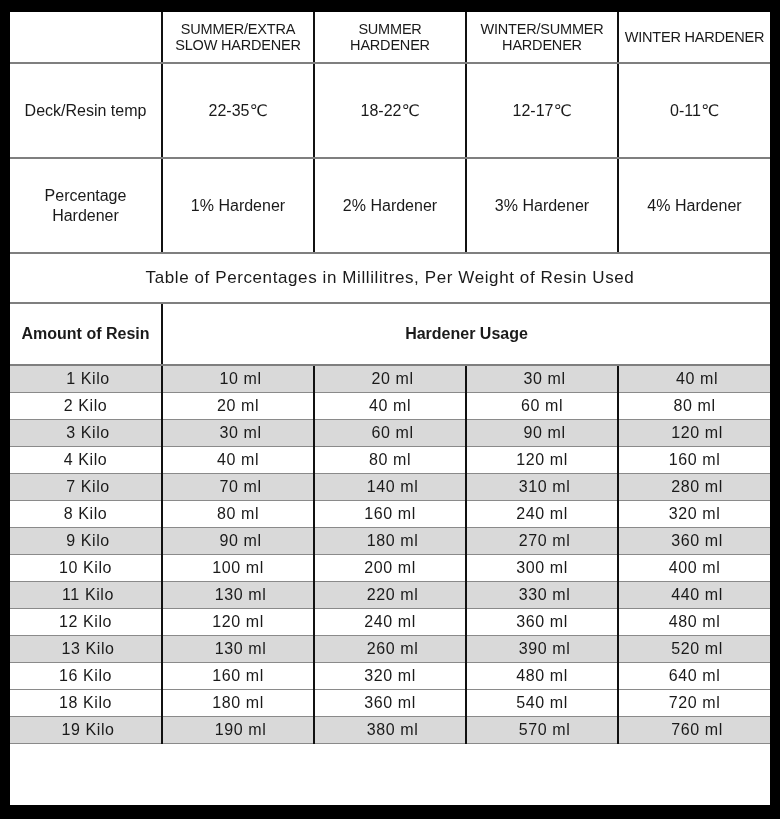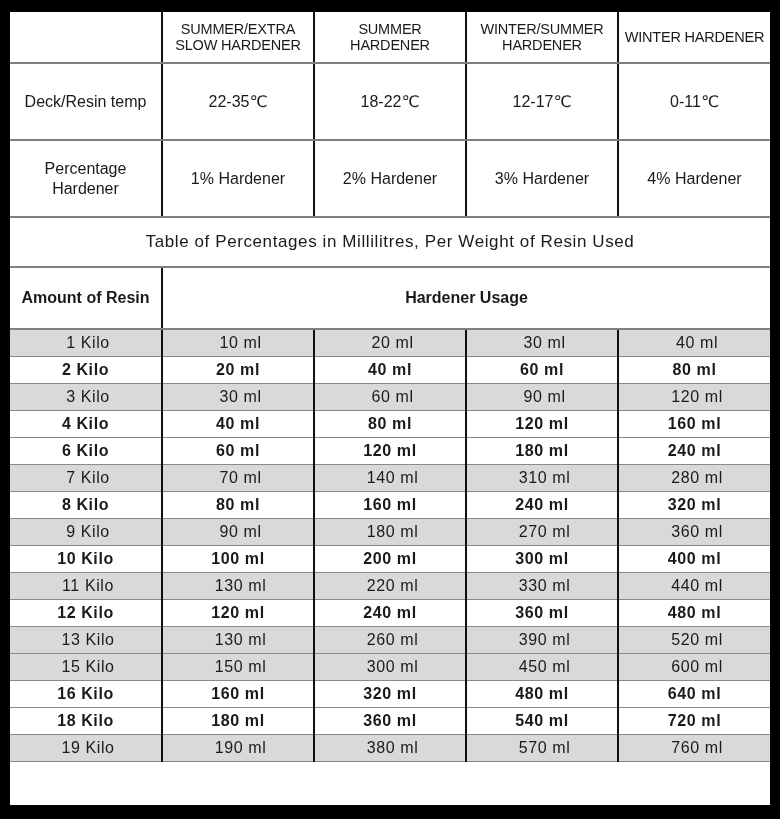--- a/index.html
+++ b/index.html
@@ -60,21 +60,21 @@
     letter-spacing: -0.2px;
     padding: 2px 3px;
   }
   tr.head-row td.corner { background: #ffffff; }
 
   tr.temp-row td,
   tr.pct-row td {
     height: 55px;
     font-size: 16px;
     line-height: 1.2;
-    padding: 10px 3px;
+    padding: 19px 3px;
     margin-top: 32px;
   }
 
   tr.title-row td {
     height: 44px;
     font-size: 17px;
     letter-spacing: 0.6px;
     padding: 2px 21px;
   }
 
@@ -87,21 +87,21 @@
   }
 
   
   tr.data-row td {
     height: 26px;
     font-size: 16px;
     letter-spacing: 0.6px;
     padding: 0 3px;
   }
   tr.data-row.shade td { background: #d9d9d9; padding-left: 8px; }
-  tr.data-row.plain td { background: #ffffff; font-weight: bold; }
+  tr.data-row.plain td { background: #ffffff; }
 
   .nowrap { white-space: nowrap; }
 </style>
 </head>
 <body>
 
 <div id="sheet">
   <table class="resin">
     <colgroup>
       <col class="c-label">
@@ -166,27 +166,20 @@
         <td class="vsep-r hsep-b-thin">90 ml</td>
         <td class="hsep-b-thin">120 ml</td>
       </tr>
       <tr class="data-row plain">
         <td class="vsep-r hsep-b-thin">4 Kilo</td>
         <td class="vsep-r hsep-b-thin">40 ml</td>
         <td class="vsep-r hsep-b-thin">80 ml</td>
         <td class="vsep-r hsep-b-thin">120 ml</td>
         <td class="hsep-b-thin">160 ml</td>
       </tr>
-      <tr class="data-row plain">
-        <td class="vsep-r hsep-b-thin">6 Kilo</td>
-        <td class="vsep-r hsep-b-thin">60 ml</td>
-        <td class="vsep-r hsep-b-thin">120 ml</td>
-        <td class="vsep-r hsep-b-thin">180 ml</td>
-        <td class="hsep-b-thin">240 ml</td>
-      </tr>
       <tr class="data-row shade">
         <td class="vsep-r hsep-b-thin">7 Kilo</td>
         <td class="vsep-r hsep-b-thin">70 ml</td>
         <td class="vsep-r hsep-b-thin">140 ml</td>
         <td class="vsep-r hsep-b-thin">310 ml</td>
         <td class="hsep-b-thin">280 ml</td>
       </tr>
       <tr class="data-row plain">
         <td class="vsep-r hsep-b-thin">8 Kilo</td>
         <td class="vsep-r hsep-b-thin">80 ml</td>
@@ -222,27 +215,20 @@
         <td class="vsep-r hsep-b-thin">360 ml</td>
         <td class="hsep-b-thin">480 ml</td>
       </tr>
       <tr class="data-row shade">
         <td class="vsep-r hsep-b-thin">13 Kilo</td>
         <td class="vsep-r hsep-b-thin">130 ml</td>
         <td class="vsep-r hsep-b-thin">260 ml</td>
         <td class="vsep-r hsep-b-thin">390 ml</td>
         <td class="hsep-b-thin">520 ml</td>
       </tr>
-      <tr class="data-row shade">
-        <td class="vsep-r hsep-b-thin">15 Kilo</td>
-        <td class="vsep-r hsep-b-thin">150 ml</td>
-        <td class="vsep-r hsep-b-thin">300 ml</td>
-        <td class="vsep-r hsep-b-thin">450 ml</td>
-        <td class="hsep-b-thin">600 ml</td>
-      </tr>
       <tr class="data-row plain">
         <td class="vsep-r hsep-b-thin">16 Kilo</td>
         <td class="vsep-r hsep-b-thin">160 ml</td>
         <td class="vsep-r hsep-b-thin">320 ml</td>
         <td class="vsep-r hsep-b-thin">480 ml</td>
         <td class="hsep-b-thin">640 ml</td>
       </tr>
       <tr class="data-row plain">
         <td class="vsep-r hsep-b-thin">18 Kilo</td>
         <td class="vsep-r hsep-b-thin">180 ml</td>

